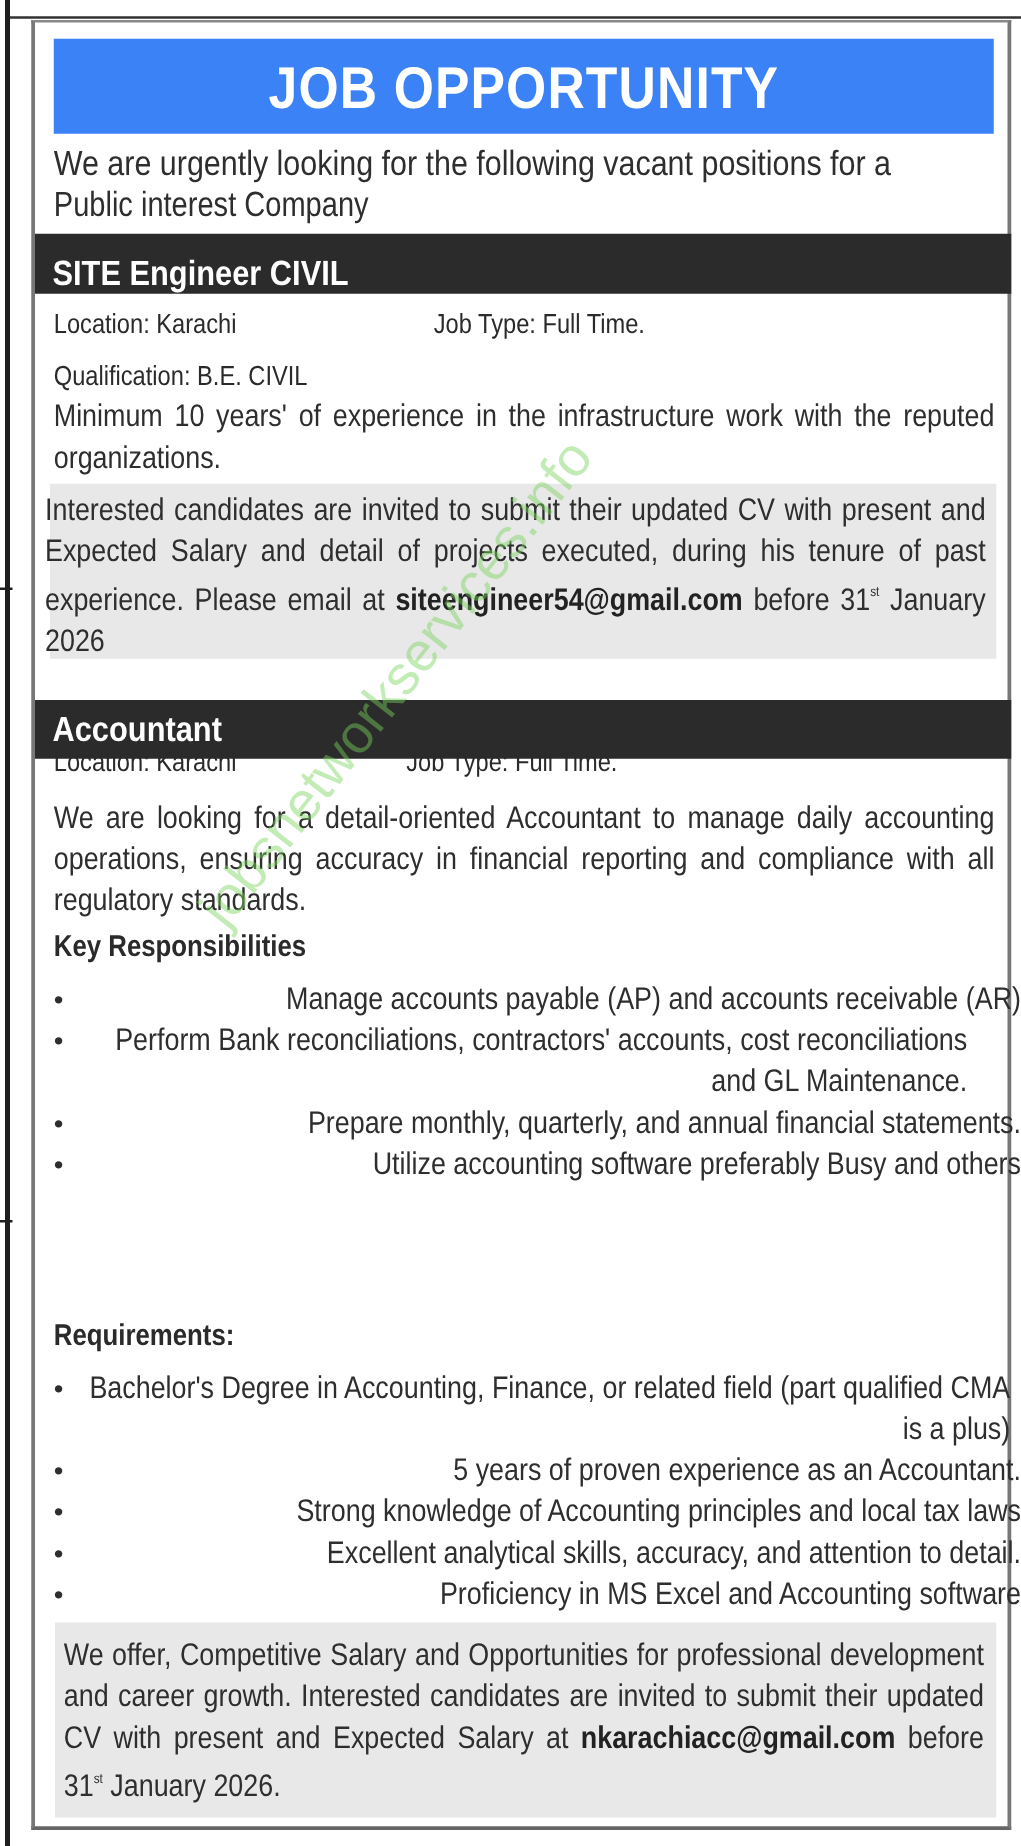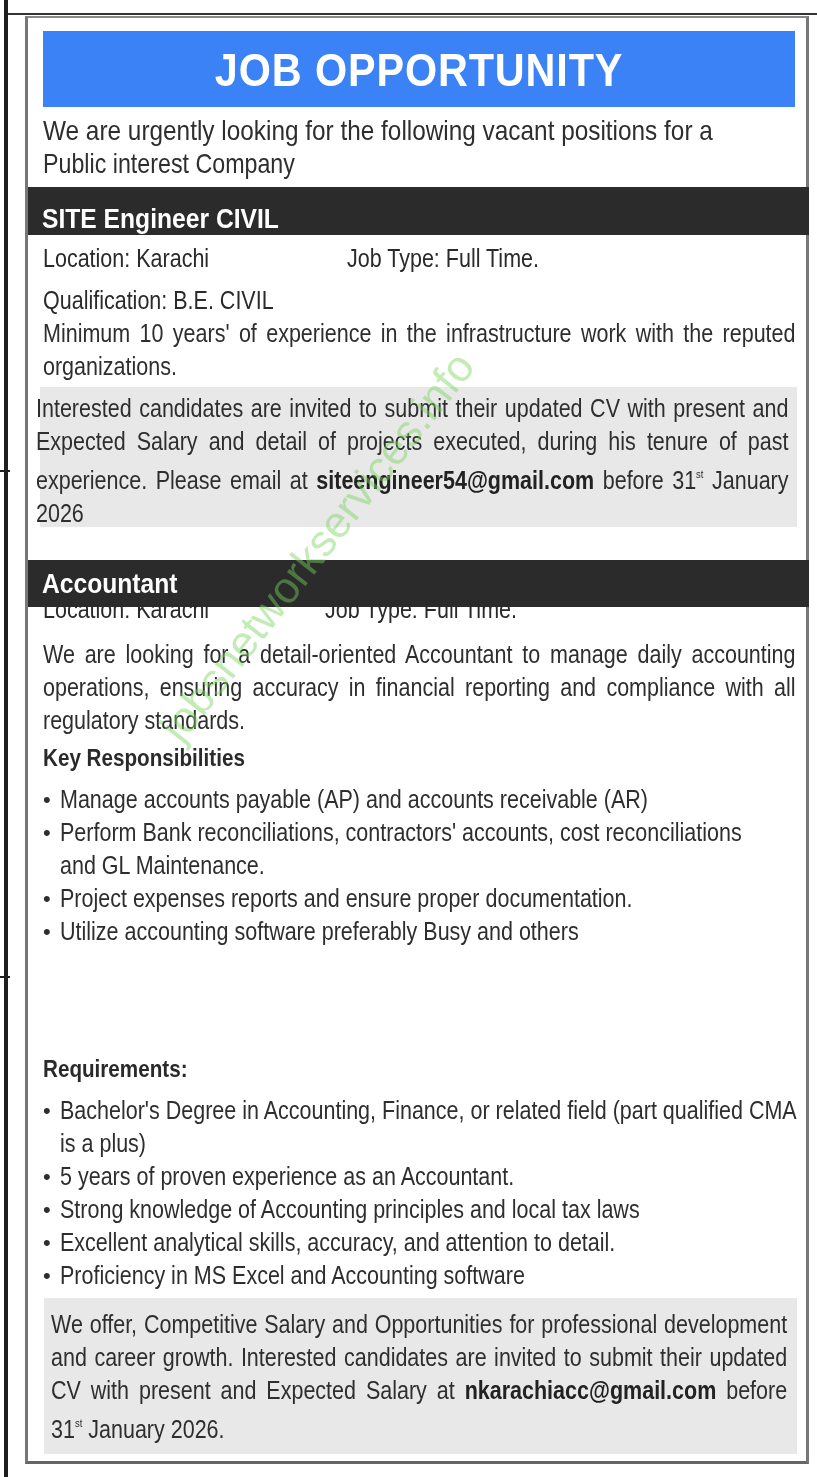--- a/index.html
+++ b/index.html
@@ -30,27 +30,27 @@
   .narrow { display: inline-block; transform: scaleX(0.86); transform-origin: left center; white-space: nowrap; }
 
   .section-bar {
     position: absolute; left: 28px; width: 781px; background: #2b2b2b; color: #fff;
     font-weight: bold; font-size: 28px; display: flex; align-items: center; padding-left: 14px; box-sizing: border-box;
   }
   .section-bar span { display: inline-block; transform: scaleX(0.88); transform-origin: left center; }
 
   .shade { position: absolute; background: #e8e8e8; }
 
-  .row { position: absolute; left: 43px; font-size: 25px; line-height: 33px; white-space: nowrap; }
+  .row { position: absolute; left: 43px; font-size: 22px; line-height: 33px; white-space: nowrap; }
   .row .narrow { transform: scaleX(0.86); }
 
   .heading { position: absolute; left: 43px; font-size: 24px; font-weight: bold; color: #2a2a2a; white-space: nowrap; }
   .heading span { display: inline-block; transform: scaleX(0.86); transform-origin: left center; }
 
-  .bullet-list { position: absolute; left: 43px; width: 770px; margin: 0; padding: 0; list-style: none; }
+  .bullet-list { position: absolute; left: 43px; width: 770px; margin: 0; padding: 0; list-style: none; text-align: right; }
   .bullet-list li { position: relative; padding-left: 17px; font-size: 25px; line-height: 33px; color: #2e2e2e; }
   .bullet-list li::before { content: "\2022"; position: absolute; left: 0; top: 0; font-size: 22px; }
   .bullet-list li .wrap { display: block; width: 880px; transform: scaleX(0.86); transform-origin: left top; }
 
   .bold { font-weight: bold; color: #222; }
   sup { font-size: 11px; vertical-align: 11px; }
 
   .para-block { position: absolute; font-size: 25px; line-height: 33px; color: #2e2e2e; }
   .para-block .inner { width: 875px; transform: scaleX(0.86); transform-origin: left top; text-align: justify; text-align-last: left; }
 
@@ -126,21 +126,21 @@
 </div>
 
 <ul class="bullet-list" style="top:783px;">
   <li>
       <span class="wrap">Manage accounts payable (AP) and accounts receivable (AR)</span>
     </li>
   <li>
       <span class="wrap" style="width:830px;">Perform Bank reconciliations, contractors' accounts, cost reconciliations and GL Maintenance.</span>
     </li>
   <li>
-      <span class="wrap">Project expenses reports and ensure proper documentation.</span>
+      <span class="wrap">Prepare monthly, quarterly, and annual financial statements.</span>
     </li>
   <li>
       <span class="wrap">Utilize accounting software preferably Busy and others</span>
     </li>
 </ul>
 
 <div class="heading" style="top:1055px;">
   <span>Requirements:</span>
 </div>
 

